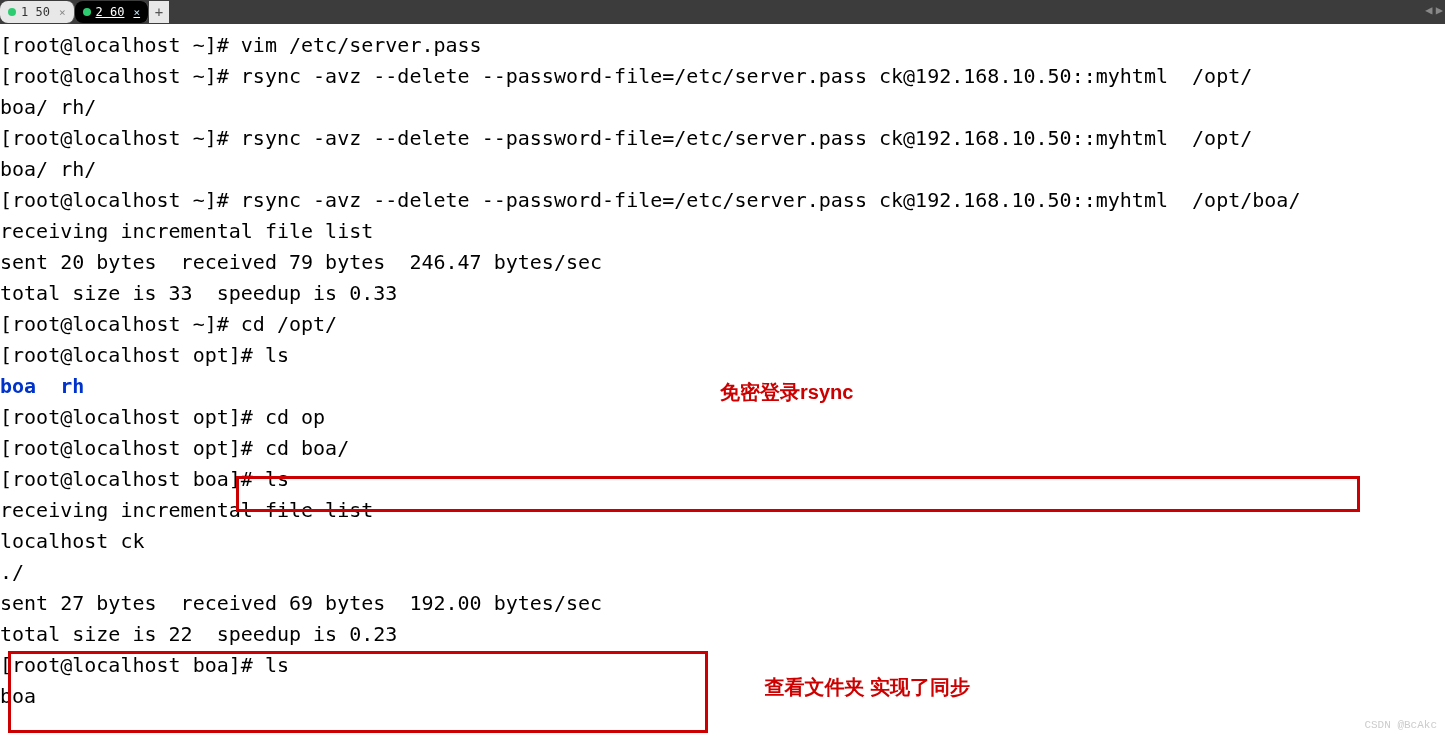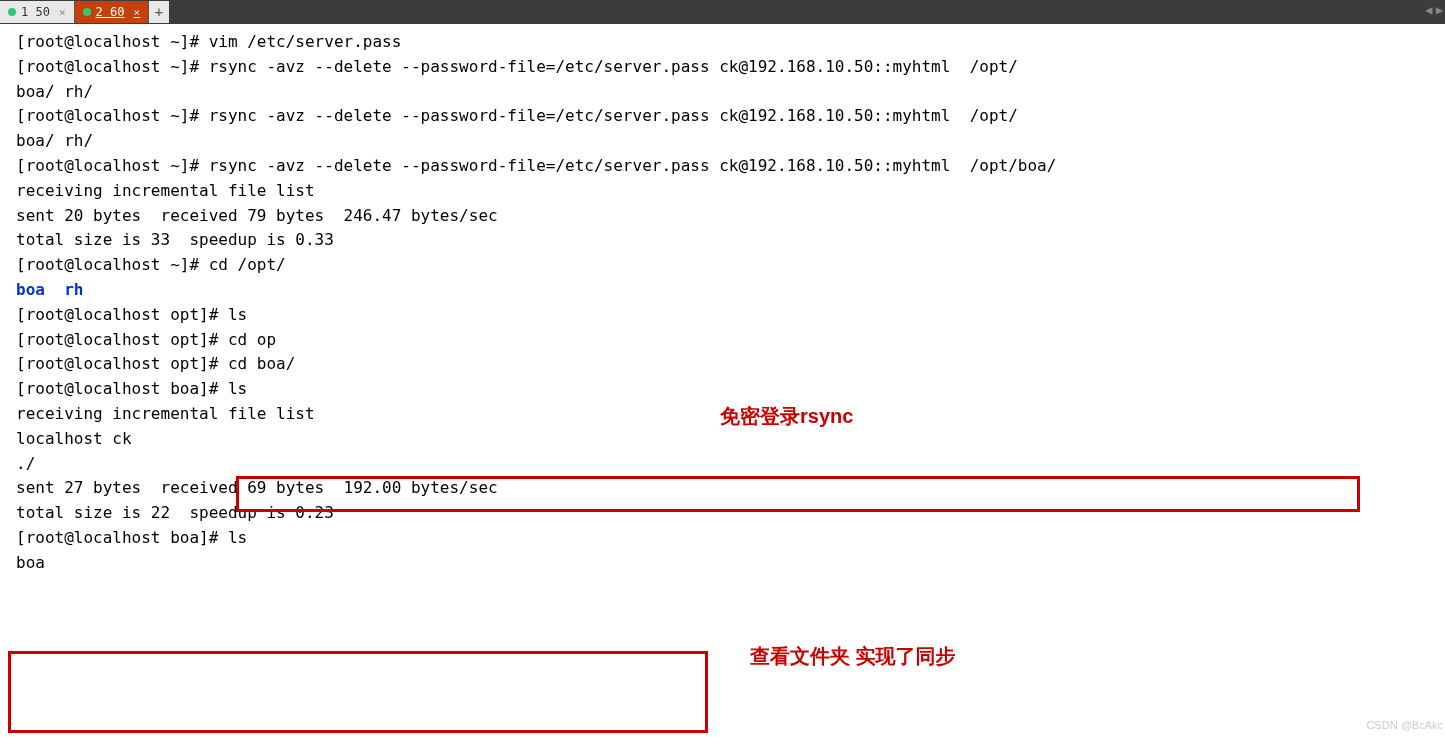--- a/index.html
+++ b/index.html
@@ -1,32 +1,32 @@
 <!DOCTYPE html>
 <html><head>
 <meta charset="utf-8">
 <style>
 * { margin: 0; padding: 0; box-sizing: border-box; }
 body { font-family: "Consolas", "Monaco", monospace; font-size: 16px; background: #fff; width: 1445px; height: 737px; overflow: hidden; position: relative; }
 .tab-bar { background: #3c3c3c; height: 24px; display: flex; align-items: center; position: relative; }
-.tab { height: 22px; padding: 0 8px; display: flex; align-items: center; font-size: 12px; border-right: 1px solid #555; gap: 5px; }
+.tab { height: 22px; padding: 0 8px; display: flex; align-items: center; font-size: 12px; border-right: 1px solid #555; gap: 5px; border-radius: 8px; }
 .tab.inactive { background: #e8e8e8; color: #333; }
-.tab.active { background: #c2410c; color: #fff; text-decoration: underline; }
+.tab.active { background: #000000; color: #fff; text-decoration: underline; }
 .dot { width: 8px; height: 8px; border-radius: 50%; background: #2ecc71; display: inline-block; }
 .tab-close { font-size: 11px; color: #888; margin-left: 4px; cursor: pointer; }
 .tab.active .tab-close { color: #c8e6f5; }
 .tab-add { width: 20px; height: 22px; background: #e8e8e8; display: flex; align-items: center; justify-content: center; font-size: 14px; color: #555; }
 .tab-arrows { position: absolute; right: 4px; top: 3px; color: #888; font-size: 12px; letter-spacing: -2px; }
-.terminal { background: #fff; padding: 6px 16px; line-height: 1.55; color: #000; font-size: 16px; font-family: "DejaVu Sans Mono","Consolas",monospace; position: relative; }
+.terminal { background: #fff; padding: 6px 0; line-height: 1.55; color: #000; font-size: 20px; font-family: "DejaVu Sans Mono","Consolas",monospace; position: relative; }
 .terminal pre { font-family: inherit; white-space: pre-wrap; }
 .dir { color: #0033cc; font-weight: bold; }
 .cursor { display: inline-block; width: 10px; height: 18px; background: #00ff00; vertical-align: text-bottom; }
 .highlight-box { position: absolute; border: 3px solid #cc0000; pointer-events: none; }
 .anno { position: absolute; color: #cc0000; font-weight: bold; font-size: 20px; font-family: "Microsoft YaHei","SimHei",sans-serif; line-height: 1.6; }
-.watermark { position: absolute; right: 2px; bottom: 6px; color: #ccc; font-size: 11px; font-family: Liberation Sans, sans-serif; }
+.watermark { position: absolute; right: 8px; bottom: 6px; color: #ccc; font-size: 11px; font-family: Liberation Mono, monospace; }
 </style>
 </head>
 <body>
 
 <div class="tab-bar">
   <div class="tab inactive">
     <span class="dot"></span>
     <span>1 50</span>
     <span class="tab-close">×</span>
   </div>
@@ -44,34 +44,34 @@
 <pre>[root@localhost ~]# rsync -avz --delete --password-file=/etc/server.pass ck@192.168.10.50::myhtml  /opt/</pre>
 <pre>boa/ rh/</pre>
 <pre>[root@localhost ~]# rsync -avz --delete --password-file=/etc/server.pass ck@192.168.10.50::myhtml  /opt/</pre>
 <pre>boa/ rh/</pre>
 <pre>[root@localhost ~]# rsync -avz --delete --password-file=/etc/server.pass ck@192.168.10.50::myhtml  /opt/boa/</pre>
 <pre>receiving incremental file list</pre>
 <pre></pre>
 <pre>sent 20 bytes  received 79 bytes  246.47 bytes/sec</pre>
 <pre>total size is 33  speedup is 0.33</pre>
 <pre>[root@localhost ~]# cd /opt/</pre>
+<pre>[root@localhost opt]# ls</pre>
 <pre><span class="dir">boa</span>  <span class="dir">rh</span></pre>
-<pre>[root@localhost opt]# ls</pre>
 <pre>[root@localhost opt]# cd op</pre>
 <pre>[root@localhost opt]# cd boa/</pre>
 <pre>[root@localhost boa]# ls</pre>
 <pre>receiving incremental file list</pre>
 <pre>localhost ck</pre>
 <pre>./</pre>
 <pre></pre>
 <pre>sent 27 bytes  received 69 bytes  192.00 bytes/sec</pre>
 <pre>total size is 22  speedup is 0.23</pre>
 <pre>[root@localhost boa]# ls</pre>
 <pre>boa</pre>
 </div>
 
 <div class="highlight-box" style="left:236px; top:476px; width:1124px; height:36px;"></div>
 <div class="highlight-box" style="left:8px; top:651px; width:700px; height:82px;"></div>
 
-<div class="anno" style="left:720px; top:400px;">免密登录rsync</div>
-<div class="anno" style="left:750px; top:640px; width:220px;">查看文件夹 实现了同步</div>
+<div class="anno" style="left:720px; top:376px;">免密登录rsync</div>
+<div class="anno" style="left:750px; top:671px; width:220px;text-align:right;">查看文件夹 实现了同步</div>
 
 <div class="watermark">CSDN @BcAkc</div>
 
 </body></html>

